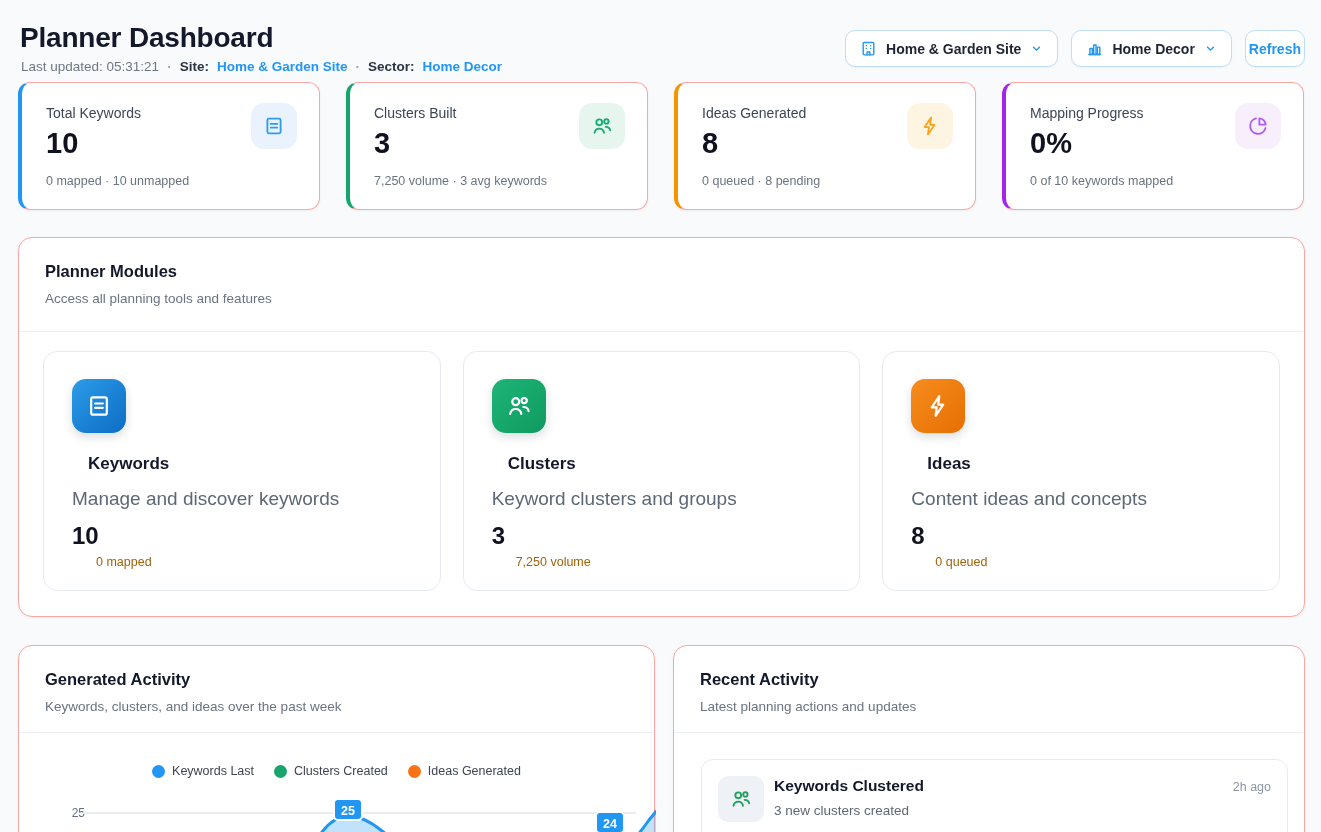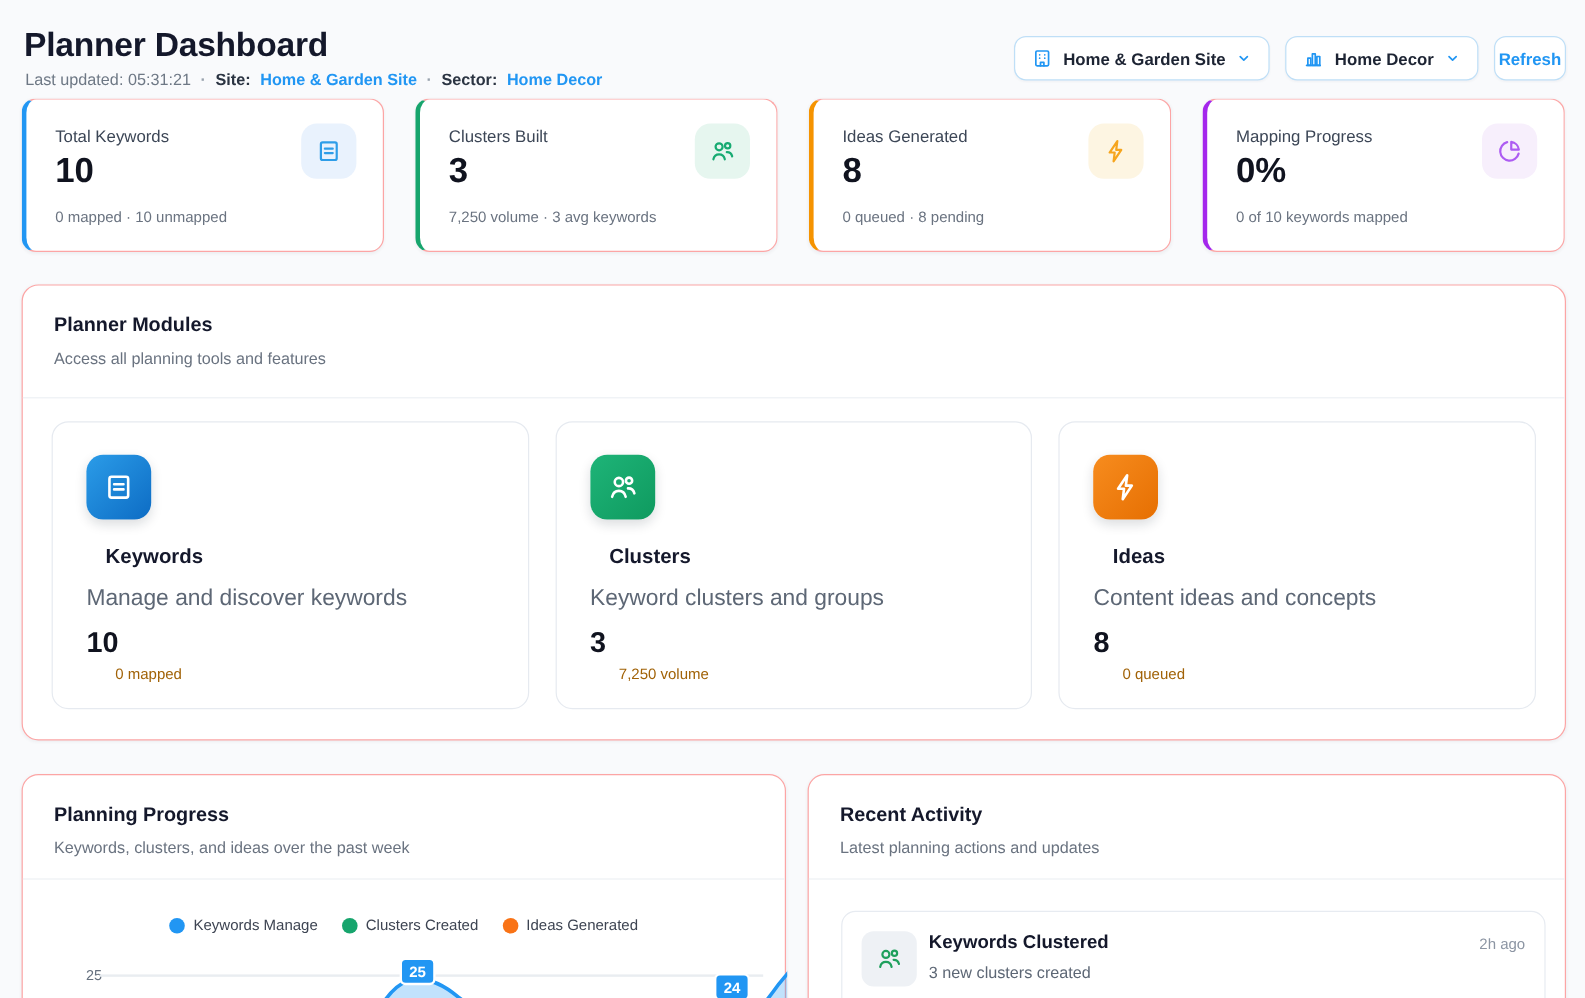--- a/index.html
+++ b/index.html
@@ -219,28 +219,28 @@
         <div class="module-desc">Content ideas and concepts</div>
         <div class="module-value">8</div>
         <div class="module-sub">0 queued</div>
       </div>
 
 
     </div>
   </div>
 
   <div class="card planning-card">
-    <div class="section-title">Planning Progress</div>
+    <div class="section-title">Generated Activity</div>
     <div class="section-sub">Keywords, clusters, and ideas over the past week</div>
     <div class="hdiv" style="top:86px;"></div>
 
     <div class="legend">
       <div class="legend-item">
         <span class="legend-dot dot-blue"></span>
-        <span class="legend-label">Keywords Manage</span>
+        <span class="legend-label">Keywords Last</span>
       </div>
       <div class="legend-item">
         <span class="legend-dot dot-green"></span>
         <span class="legend-label">Clusters Created</span>
       </div>
       <div class="legend-item">
         <span class="legend-dot dot-orange"></span>
         <span class="legend-label">Ideas Generated</span>
       </div>
     </div>

